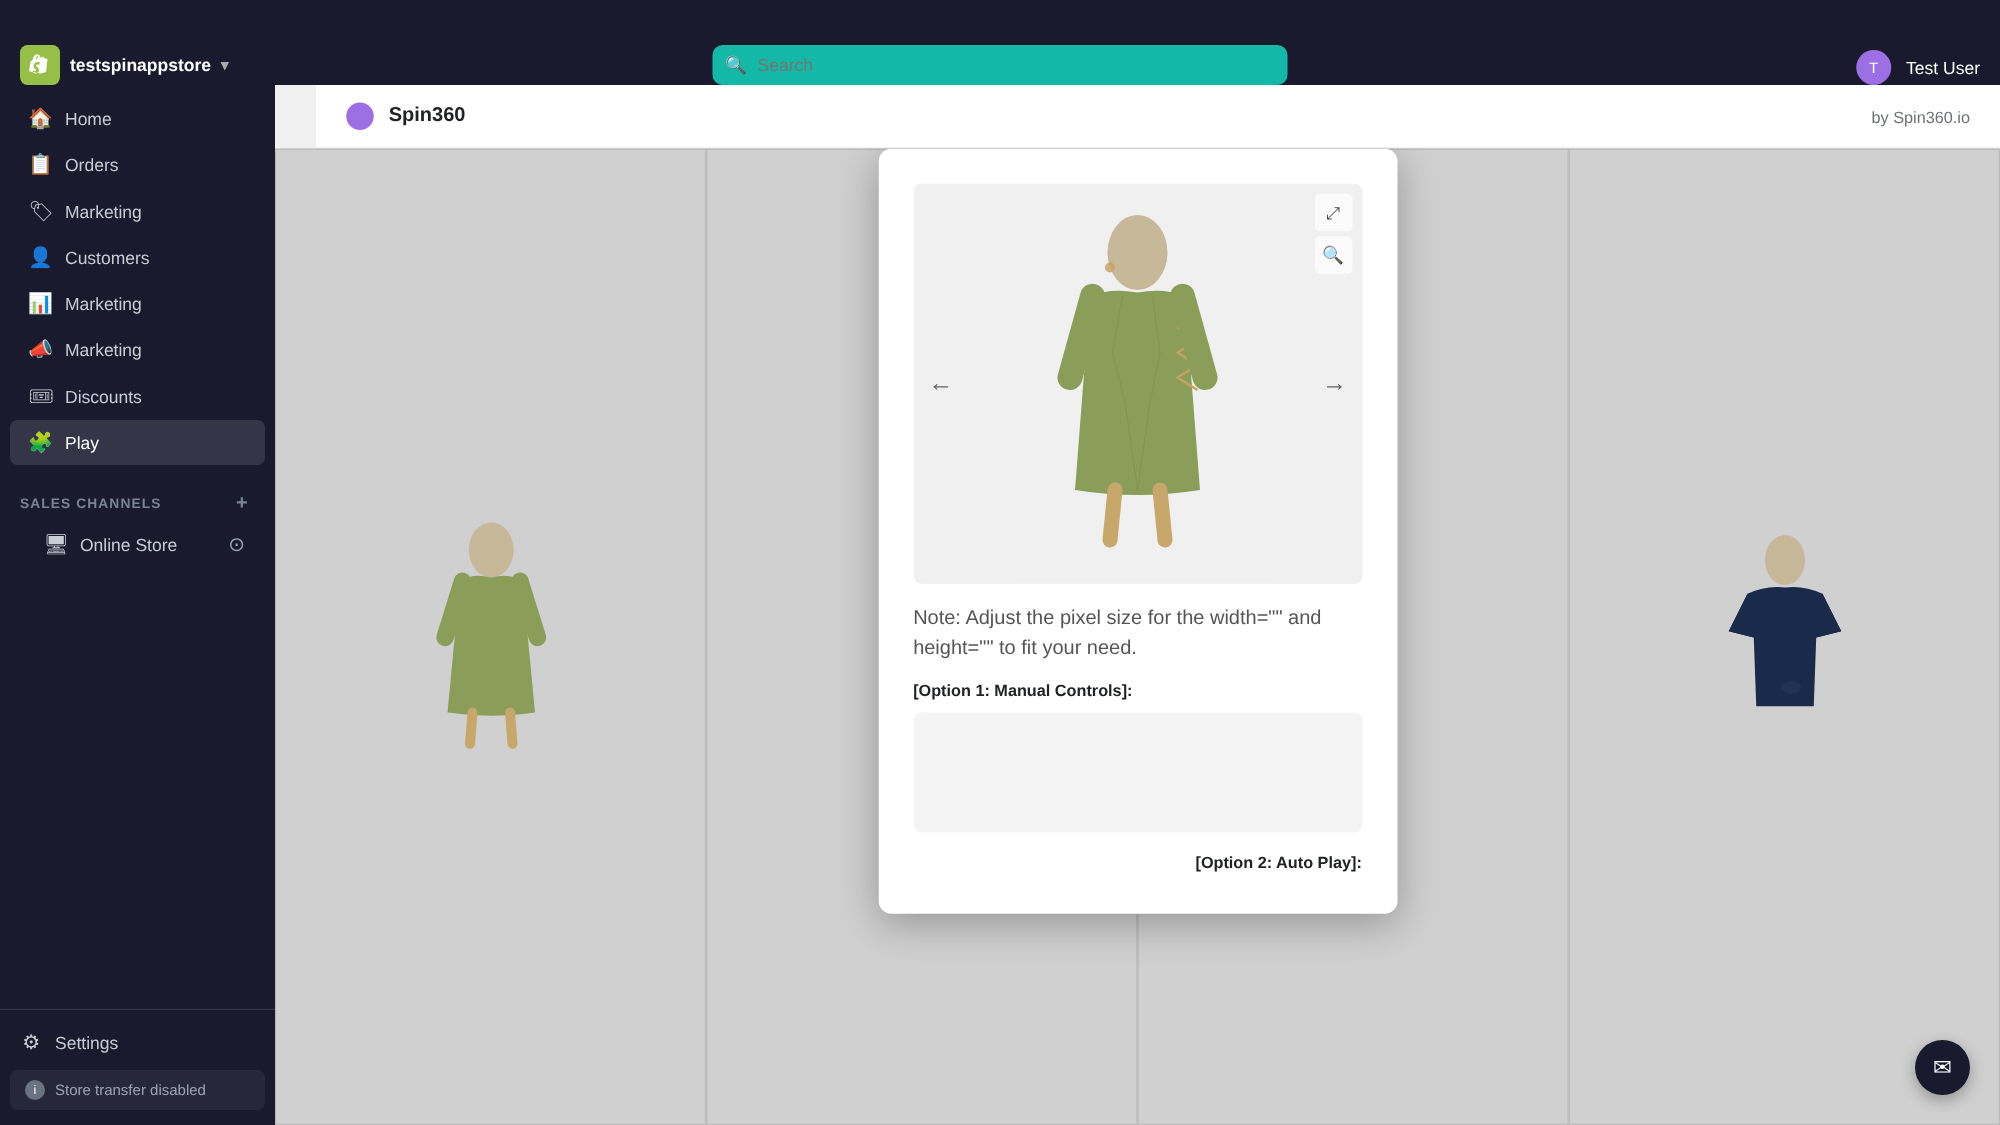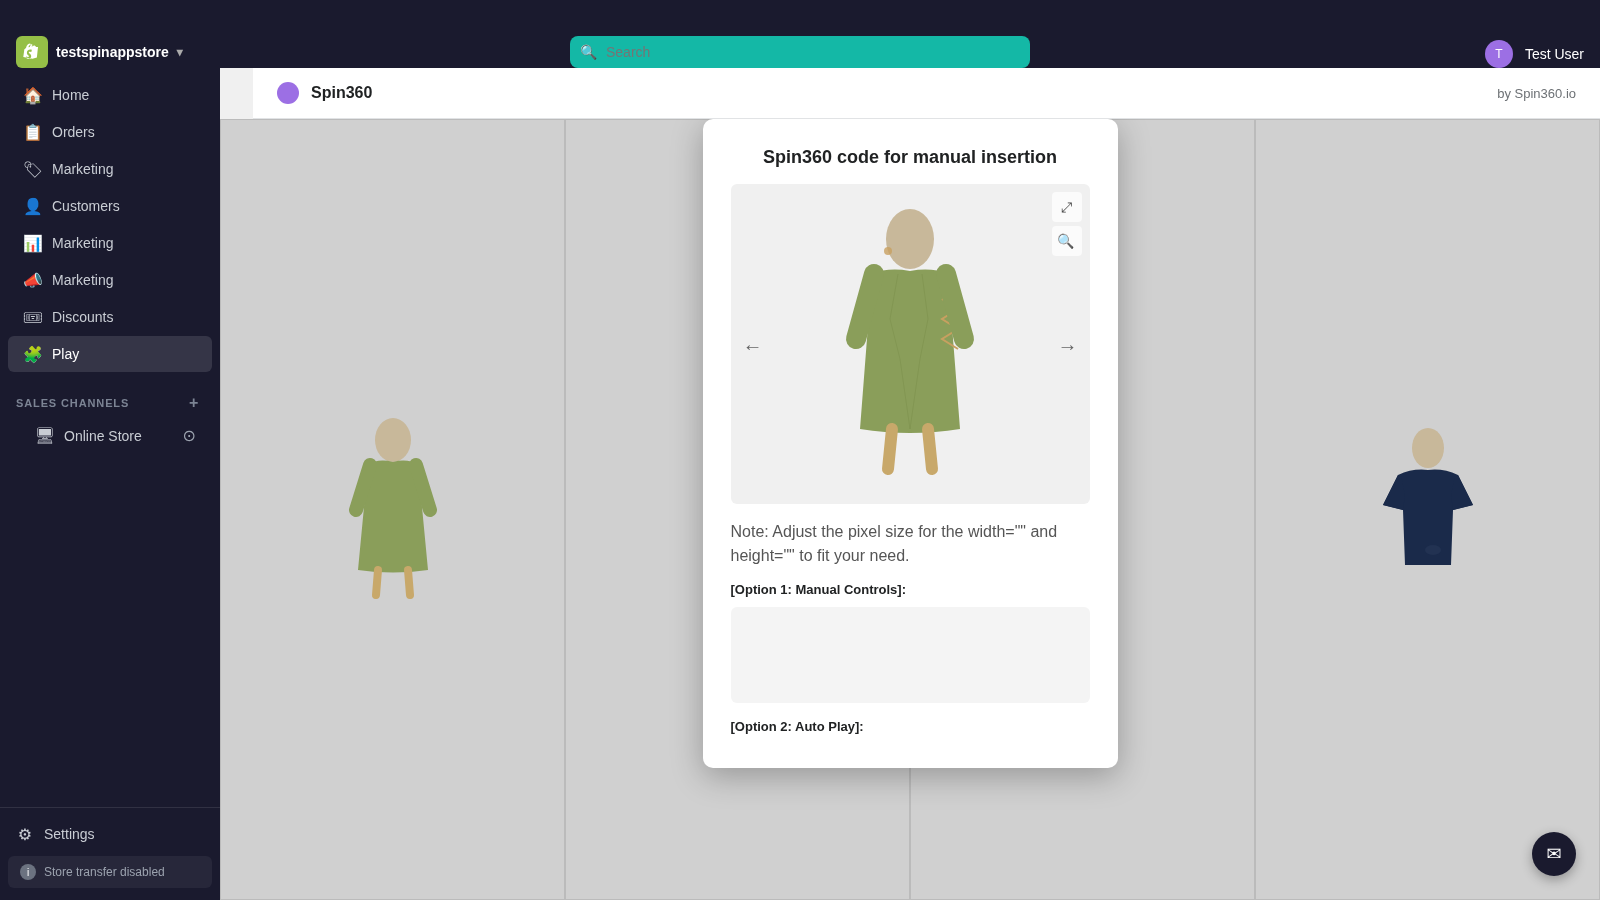--- a/index.html
+++ b/index.html
@@ -316,20 +316,21 @@
       background: #f4f4f4;
       border-radius: 6px;
       height: 96px;
       margin-bottom: 16px;
     }
     .modal-option2-title {
       font-size: 13px;
       font-weight: 600;
       color: #202223;
       margin-bottom: 10px;
+      text-align: right;
     }
 
     
     .fab {
       position: fixed;
       bottom: 24px;
       right: 24px;
       width: 44px;
       height: 44px;
       background: #1a1a2e;
@@ -479,21 +480,20 @@
             <path d="M35 55 L20 85 L40 90 L42 145 L88 145 L90 90 L110 85 L95 55 Q80 48 65 50 Q50 48 35 55 Z" fill="#1a2a4a"></path>
             <path d="M35 55 L20 85 L40 90 L42 75 L38 55" fill="#1a2a4a"></path>
             <path d="M95 55 L110 85 L90 90 L88 75 L92 55" fill="#1a2a4a"></path>
             <ellipse cx="70" cy="130" rx="8" ry="5" fill="#2a3a5a" opacity="0.5"></ellipse>
           </svg>
         </div>
       </div>
 
       <div class="modal-overlay">
         <div class="modal">
-          <div class="modal-title">Spin360 code for manual insertion</div>
 
           <div class="modal-viewer">
 
             <svg width="200" height="290" viewBox="0 0 200 290">
               <ellipse cx="100" cy="40" rx="24" ry="30" fill="#c8b89a"></ellipse>
 
               <circle cx="78" cy="52" r="4" fill="#c8a060" opacity="0.8"></circle>
               <path d="M62 75 Q78 68 100 72 Q122 68 138 75 L150 230 Q100 238 50 230 Z" fill="#8a9e5a"></path>
 
               <path d="M88 75 L80 120 L90 160 L100 230" stroke="#7a8e4a" stroke-width="1" fill="none" opacity="0.5"></path>

